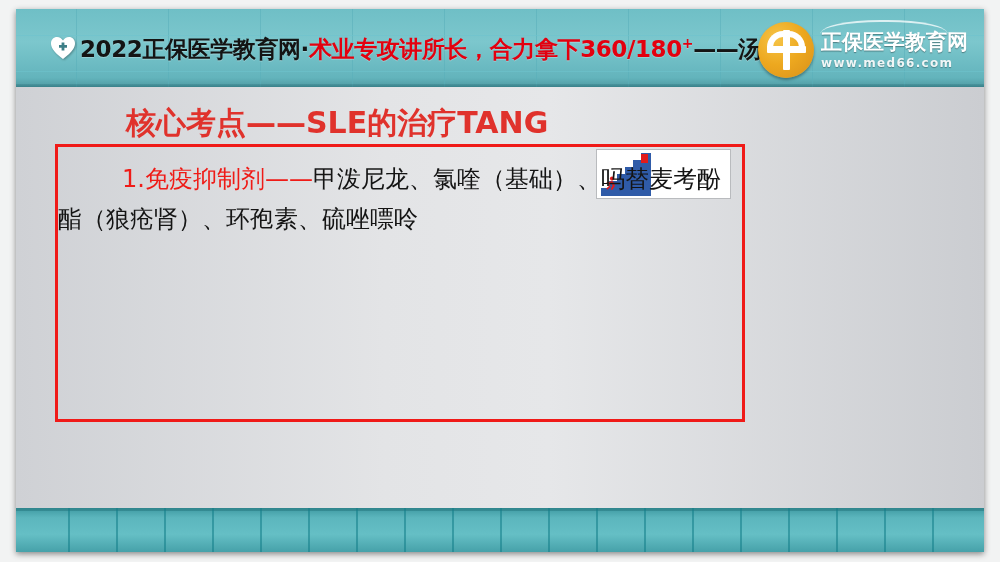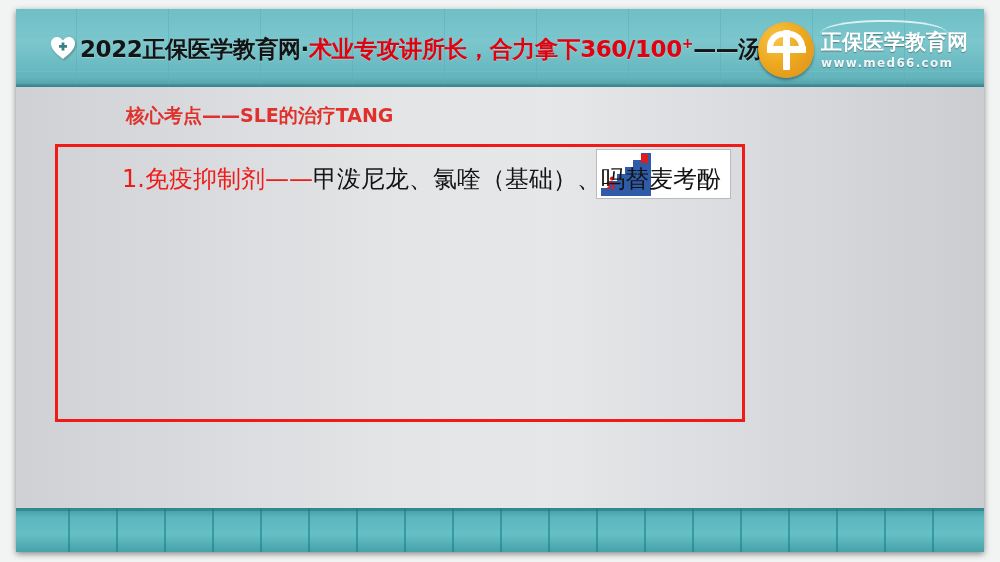--- a/index.html
+++ b/index.html
@@ -117,21 +117,21 @@
   
   .body-area{
     position:absolute;
     left:0; top:78px; right:0; bottom:44px;
     background:linear-gradient(90deg,#cfd1d5 0%, #e3e4e6 38%, #e6e7e9 55%, #cbcdd1 100%);
   }
 
   .page-title{
     position:absolute;
     left:110px; top:16px;
-    font-size:19px; font-weight:bold;
+    font-size:30px; font-weight:bold;
     color:#e0322c;
     white-space:nowrap;
   }
 
   .content-box{
     position:absolute;
     left:39px; top:57px;
     width:690px; height:278px;
     border:3px solid #f01a18;
     background:transparent;
@@ -228,21 +228,21 @@
     </div>
 
     <div class="header-row">
       <span class="heart-icon">
         <svg viewBox="0 0 26 24" xmlns="http://www.w3.org/2000/svg">
           <path d="M13 23 C3 15.5 1 11 1 7.5 C1 3.6 3.8 1 7 1 C9.6 1 11.8 2.5 13 4.6 C14.2 2.5 16.4 1 19 1 C22.2 1 25 3.6 25 7.5 C25 11 23 15.5 13 23 Z" fill="#ffffff"></path>
           <path d="M11.6 6.4 h2.8 v2.6 h2.6 v2.8 h-2.6 v2.6 h-2.8 v-2.6 h-2.6 v-2.8 h2.6 z" fill="#3d7f87"></path>
         </svg>
       </span>
       <span class="header-title">
-        <span class="blk">2022正保医学教育网·</span><span class="red">术业专攻讲所长，合力拿下360/100</span><sup class="red">+</sup><span class="blk">——汤以恒</span>
+        <span class="blk">2022正保医学教育网·</span><span class="red">术业专攻讲所长，合力拿下360/180</span><sup class="red">+</sup><span class="blk">——汤以恒</span>
       </span>
 
       <div class="brand">
         <div class="brand-mark">
           <i class="cv v"></i>
             <i class="cv h"></i>
             <i class="cv arcL"></i>
             <i class="cv arcR"></i>
         </div>
         <div class="brand-text">
@@ -277,20 +277,23 @@
           </div>
         </div>
 
         <div class="lines">
 
 
           <div class="ln indent">
             <span class="red">1.免疫抑制剂——</span><span class="blk">甲泼尼龙、氯喹（基础）、吗替麦考酚</span>
           </div>
 
+          <div class="ln flush">
+            <span class="blk">酯（狼疮肾）、环孢素、硫唑嘌呤</span>
+          </div>
 
 
 
 
         </div>
       </div>
     </div>
 
     <div class="footer-band">
       <div class="vgrid" style="left:52px"></div>

